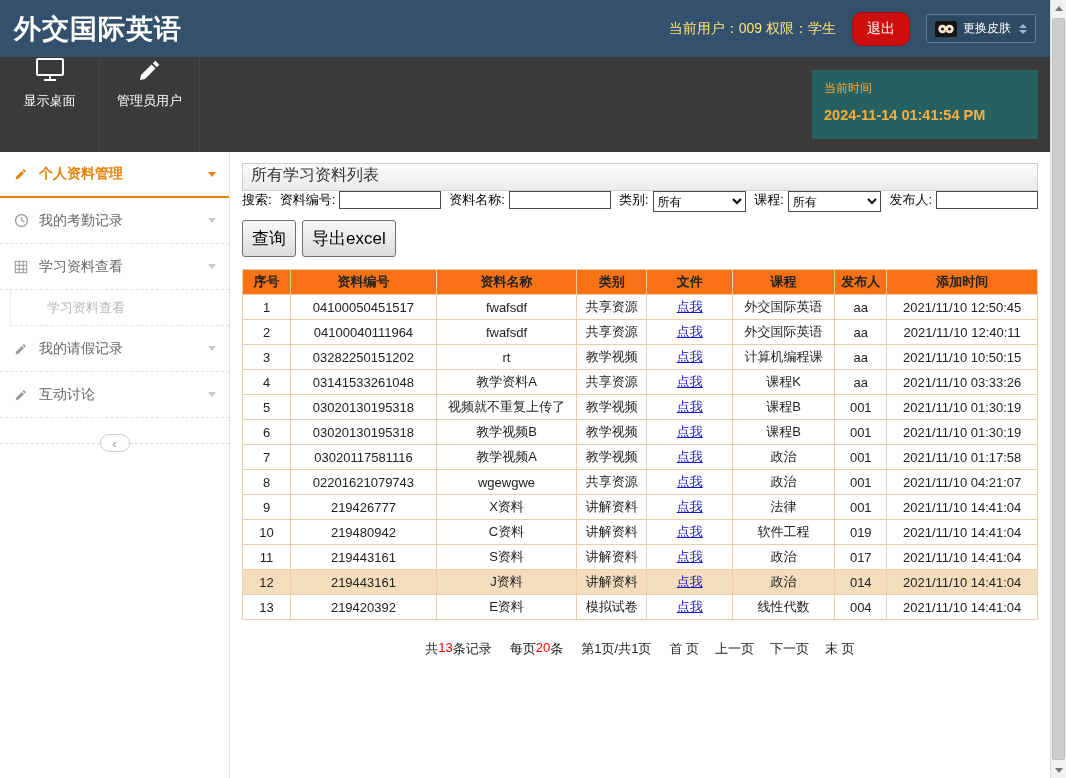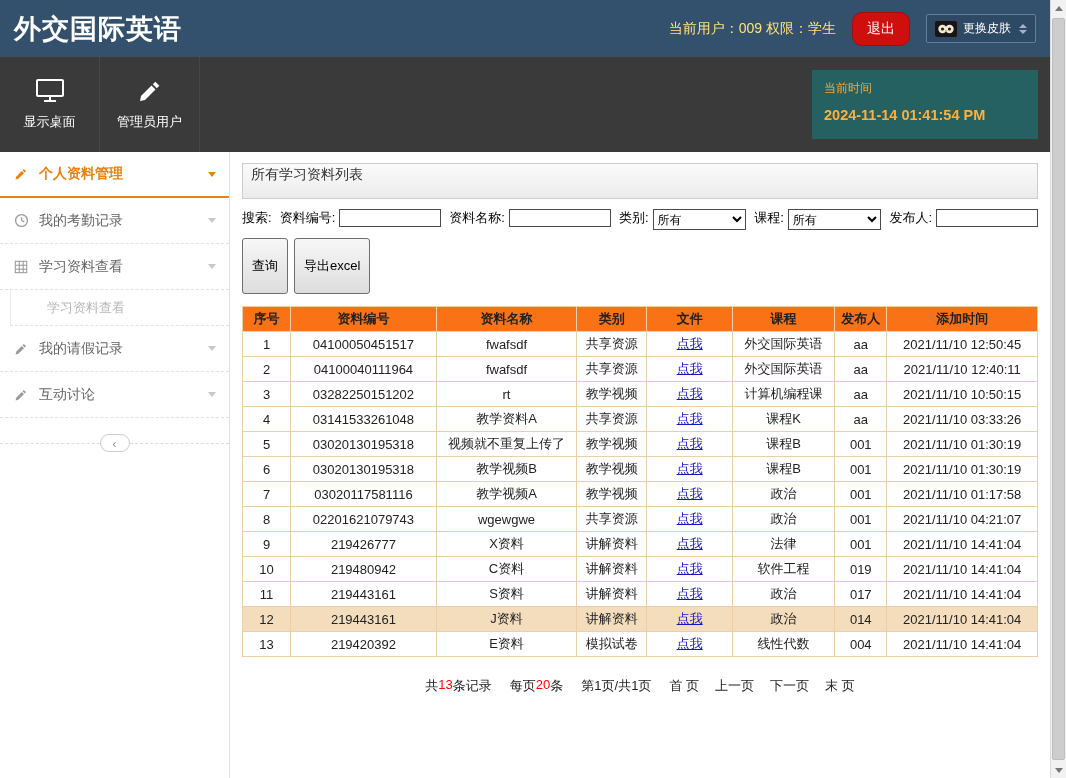--- a/index.html
+++ b/index.html
@@ -25,21 +25,21 @@
   .skin-btn{display:flex;align-items:center;gap:6px;border:1px solid #647c9c;background:#2e4964;
             padding:5px 8px;color:#fff;font-size:12px;border-radius:2px;cursor:pointer;}
   .sort-arrows{display:flex;flex-direction:column;align-items:center;gap:2px;margin-left:2px;}
   .tri-up{width:0;height:0;border-left:4px solid transparent;border-right:4px solid transparent;
           border-bottom:4px solid #9fb3cc;}
   .tri-down{width:0;height:0;border-left:4px solid transparent;border-right:4px solid transparent;
             border-top:4px solid #9fb3cc;}
 
   
   .toolbar{height:95px;background:var(--toolbar-bg);display:flex;position:relative;flex:0 0 auto;}
-  .tool-item{width:100px;display:flex;flex-direction:column;align-items:center;justify-content:center;
+  .tool-item{width:100px;display:flex;flex-direction:column;align-items:center;
              gap:9px;color:#fff;font-size:13px;cursor:pointer;border-right:1px solid #464646;}
   .time-panel{position:absolute;right:12px;top:13px;width:226px;height:69px;
               background:var(--time-panel-bg);padding:10px 12px;}
   .time-label{color:#ffa733;font-size:12px;}
   .time-value{color:#ffaf3d;font-size:14.5px;font-weight:bold;margin-top:10px;white-space:nowrap;}
 
   
   .body-row{flex:1;display:flex;min-height:0;}
 
   
@@ -56,31 +56,31 @@
   .side-sub{height:36px;display:flex;align-items:center;padding-left:36px;font-size:13px;color:#b9b9b9;
             border-bottom:1px dashed #e3e3e3;border-left:1px solid #ececec;margin-left:10px;cursor:pointer;}
   .collapse-row{display:flex;align-items:center;margin-top:16px;}
   .dash{flex:1;border-top:1px dashed #ddd;}
   .collapse-pill{width:30px;height:18px;border:1px solid #ccc;border-radius:9px;display:flex;
                  align-items:center;justify-content:center;color:#999;font-size:13px;cursor:pointer;
                  background:#fff;}
 
   
   .main{flex:1;padding:11px 12px;min-width:0;overflow:hidden;}
-  .panel-title{height:36px;line-height:21px;background:linear-gradient(#fbfbfb,#ebebeb);
-               border:1px solid #ccc;font-size:14px;color:#333;padding-left:8px;margin-bottom:10px;}
+  .panel-title{height:28px;line-height:21px;background:linear-gradient(#fbfbfb,#ebebeb);
+               border:1px solid #ccc;font-size:16px;color:#333;padding-left:8px;}
   .search-row{display:flex;align-items:flex-start;font-size:13px;color:#000;gap:4px;margin-bottom:8px;
               white-space:nowrap;}
   .search-row label{margin-left:4px;}
   .search-input{width:102px;height:18px;border:1px solid #4a4a4a;font-size:12px;padding:0 3px;
                 font-family:inherit;}
   .search-select{width:94px;height:21px;border:1px solid #4a4a4a;font-size:12px;font-family:inherit;
                  background:#fff;}
   .btn-row{display:flex;gap:6px;margin-bottom:12px;}
-  .sys-btn{font-size:13px;padding:18px 9px;background:linear-gradient(#f7f7f7,#dddddd);
+  .sys-btn{font-size:17px;padding:6px 9px;background:linear-gradient(#f7f7f7,#dddddd);
            border:1px solid #6f6f6f;border-radius:3px;cursor:pointer;color:#000;font-family:inherit;}
 
   table.data-table{width:100%;border-collapse:collapse;table-layout:fixed;font-size:13px;color:#222;}
   .data-table th,.data-table td{border:1px solid var(--table-border);height:25px;text-align:center;
                                 padding:0 3px;overflow:hidden;white-space:nowrap;}
   .data-table th{background:#f97316;font-weight:bold;}
   .data-table tr.selected td{background:var(--highlight-row);}
   a.file-link{color:var(--link-blue);text-decoration:underline;cursor:pointer;}
 
   .pagination{margin-top:20px;display:flex;justify-content:center;align-items:center;gap:18px;

